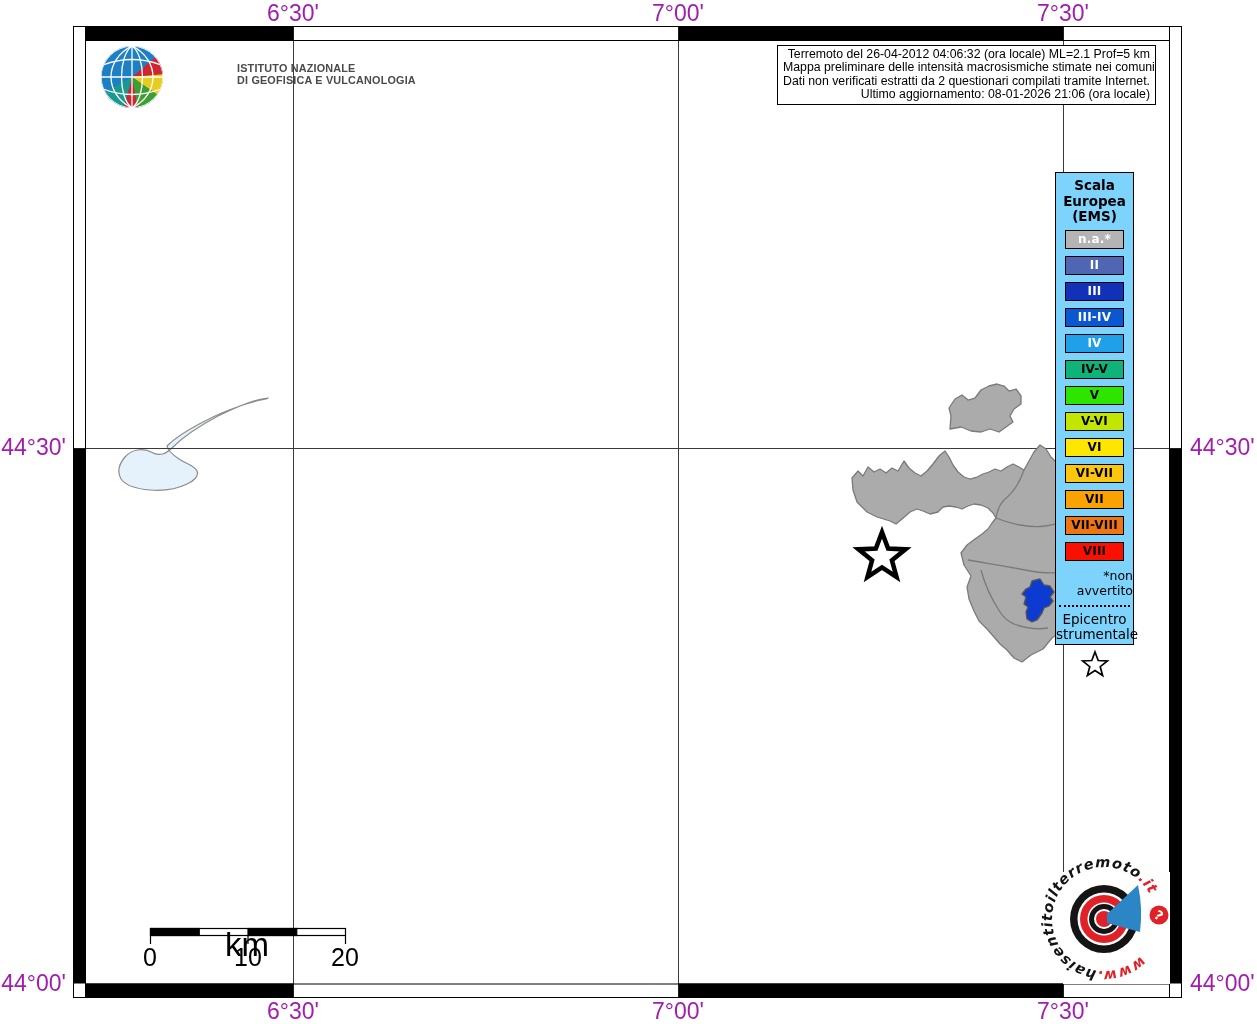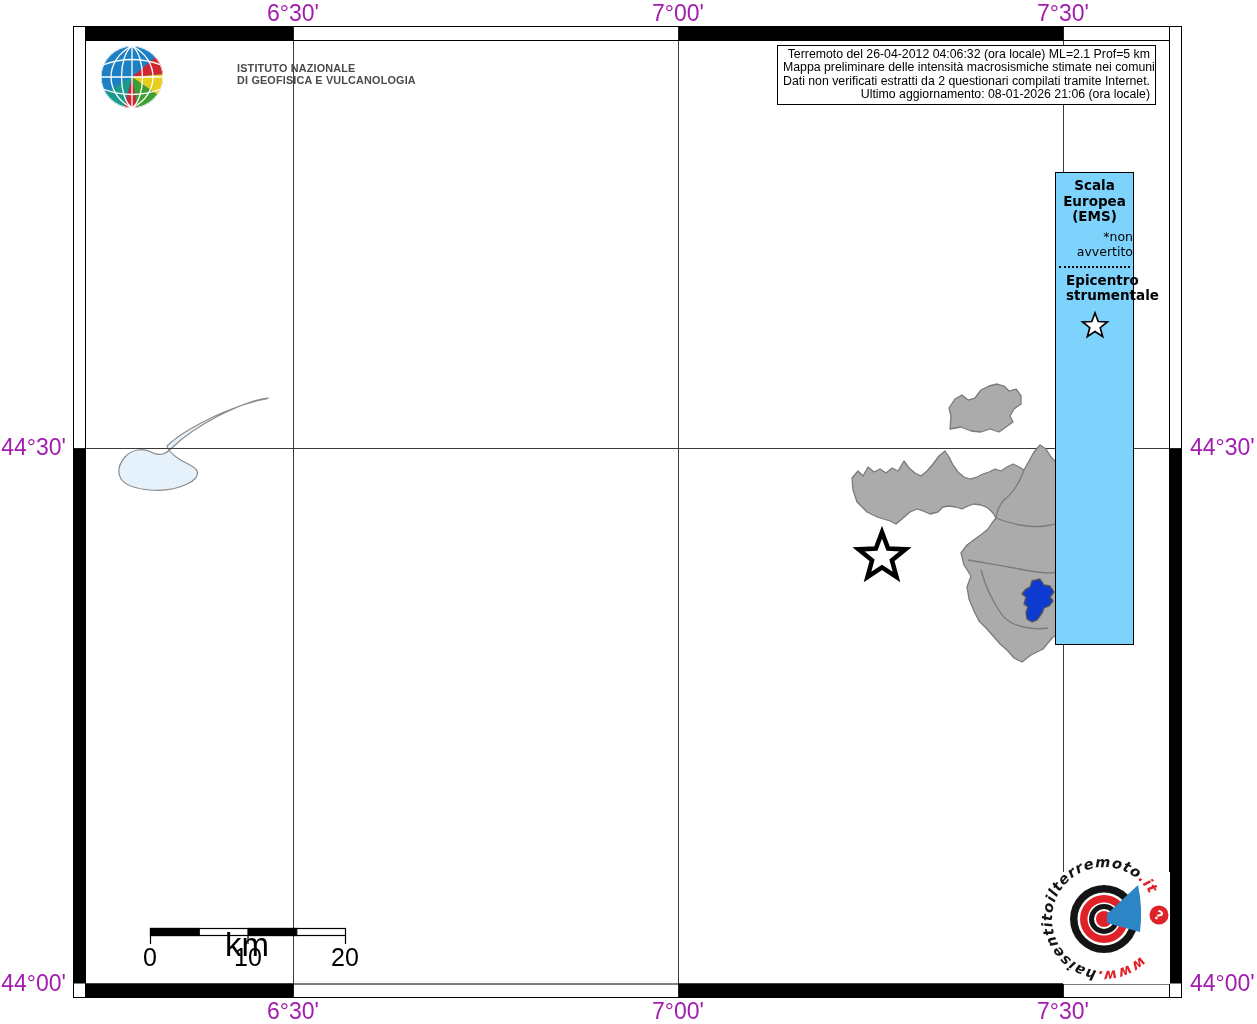--- a/index.html
+++ b/index.html
@@ -21,21 +21,21 @@
   #legend{position:absolute;left:1055px;top:172px;width:79px;height:473px;box-sizing:border-box;
     background:#7dd3fc;border:1.5px solid #000;z-index:4;
     font-family:"DejaVu Sans",sans-serif;}
   .lg-title{font-weight:bold;font-size:13.5px;line-height:15.5px;text-align:center;}
   .lg-title-wrap{margin-top:5px;}
   .chips{margin-top:5px;}
   .chip{width:57px;height:17px;margin:0 auto 7px auto;border:1px solid #000;box-sizing:content-box;
     font-weight:bold;font-size:12px;line-height:17px;text-align:center;letter-spacing:0.2px;}
   .lg-note{font-size:12.5px;text-align:right;margin-top:4px;}
   .lg-divider{border-top:2px dotted #000;margin:7px 3px 5px 3px;}
-  .lg-epi{font-weight:bold;font-size:13.5px;line-height:15.5px;text-align:center;padding-left:10px;}
+  .lg-epi{font-weight:normal;font-size:13.5px;line-height:15.5px;text-align:center;}
   .lg-star{text-align:center;margin-top:6px;}
 
   #scale-km{position:absolute;left:197px;top:926px;width:100px;text-align:center;font-size:33px;}
   .sb-num{position:absolute;top:943px;width:40px;text-align:center;font-size:25px;}
 
   #ingv-text{position:absolute;left:237px;top:62px;color:#4a4a4a;font-weight:bold;
     font-size:11.5px;line-height:12.3px;letter-spacing:0.2px;
     transform:scaleX(0.94);transform-origin:left top;white-space:nowrap;}
 </style>
 </head>
@@ -182,20 +182,35 @@
   <div>Dati non verificati estratti da 2 questionari compilati tramite Internet.</div>
   <div>Ultimo aggiornamento: 08-01-2026 21:06 (ora locale)</div>
 </div>
 
 <div id="legend">
   <div class="lg-title-wrap">
     <div class="lg-title">Scala</div>
     <div class="lg-title">Europea</div>
     <div class="lg-title">(EMS)</div>
   </div>
+  <div class="chips">
+    <div class="chip" style="background-color: rgb(180, 180, 180); color: rgb(255, 255, 255);">n.a.*</div>
+    <div class="chip" style="background-color: rgb(80, 102, 178); color: rgb(255, 255, 255);">II</div>
+    <div class="chip" style="background-color: rgb(18, 49, 184); color: rgb(255, 255, 255);">III</div>
+    <div class="chip" style="background-color: rgb(11, 87, 208); color: rgb(255, 255, 255);">III-IV</div>
+    <div class="chip" style="background-color: rgb(32, 160, 232); color: rgb(255, 255, 255);">IV</div>
+    <div class="chip" style="background-color: rgb(15, 178, 120); color: rgb(0, 0, 0);">IV-V</div>
+    <div class="chip" style="background-color: rgb(45, 230, 0); color: rgb(0, 0, 0);">V</div>
+    <div class="chip" style="background-color: rgb(194, 230, 0); color: rgb(0, 0, 0);">V-VI</div>
+    <div class="chip" style="background-color: rgb(255, 230, 0); color: rgb(0, 0, 0);">VI</div>
+    <div class="chip" style="background-color: rgb(252, 198, 14); color: rgb(0, 0, 0);">VI-VII</div>
+    <div class="chip" style="background-color: rgb(250, 163, 0); color: rgb(0, 0, 0);">VII</div>
+    <div class="chip" style="background-color: rgb(239, 117, 18); color: rgb(0, 0, 0);">VII-VIII</div>
+    <div class="chip" style="background-color: rgb(250, 15, 0); color: rgb(0, 0, 0);">VIII</div>
+  </div>
   <div class="lg-note">*non avvertito</div>
   <div class="lg-divider"></div>
   <div class="lg-epi">Epicentro</div>
   <div class="lg-epi">strumentale</div>
   <div class="lg-star">
     <svg width="34" height="32" viewBox="-17 -16 34 32">
       <use href="#epi-star" fill="#ffffff" stroke="#000000" stroke-width="1.7"></use>
     </svg>
   </div>
 </div>

